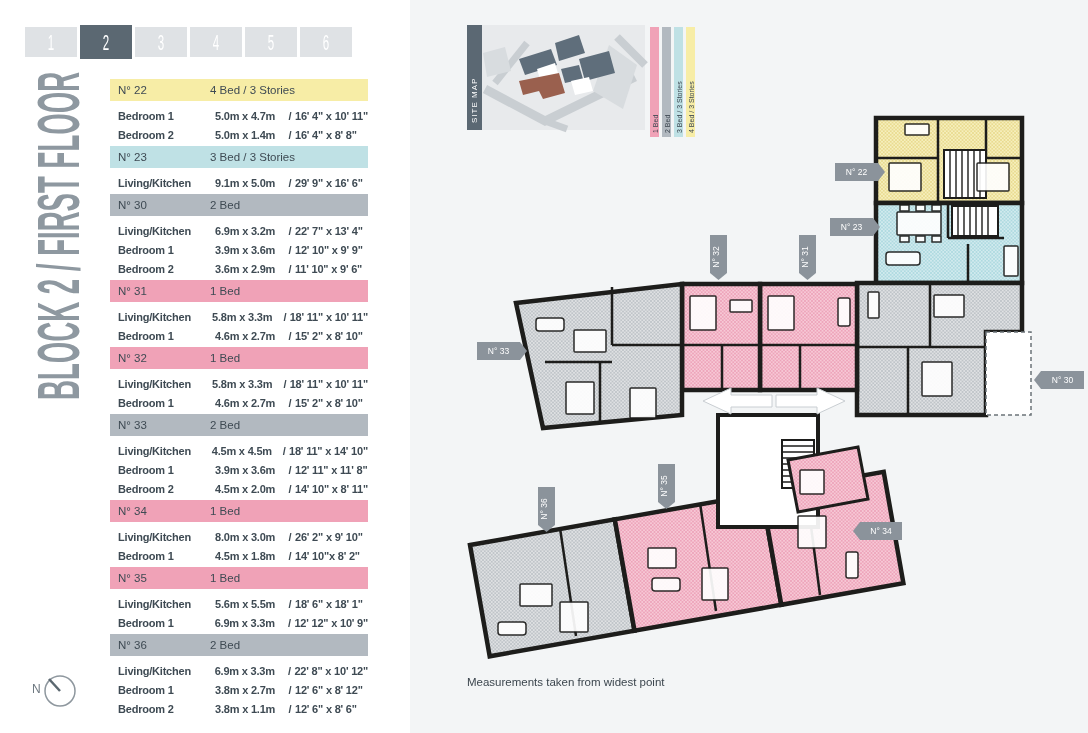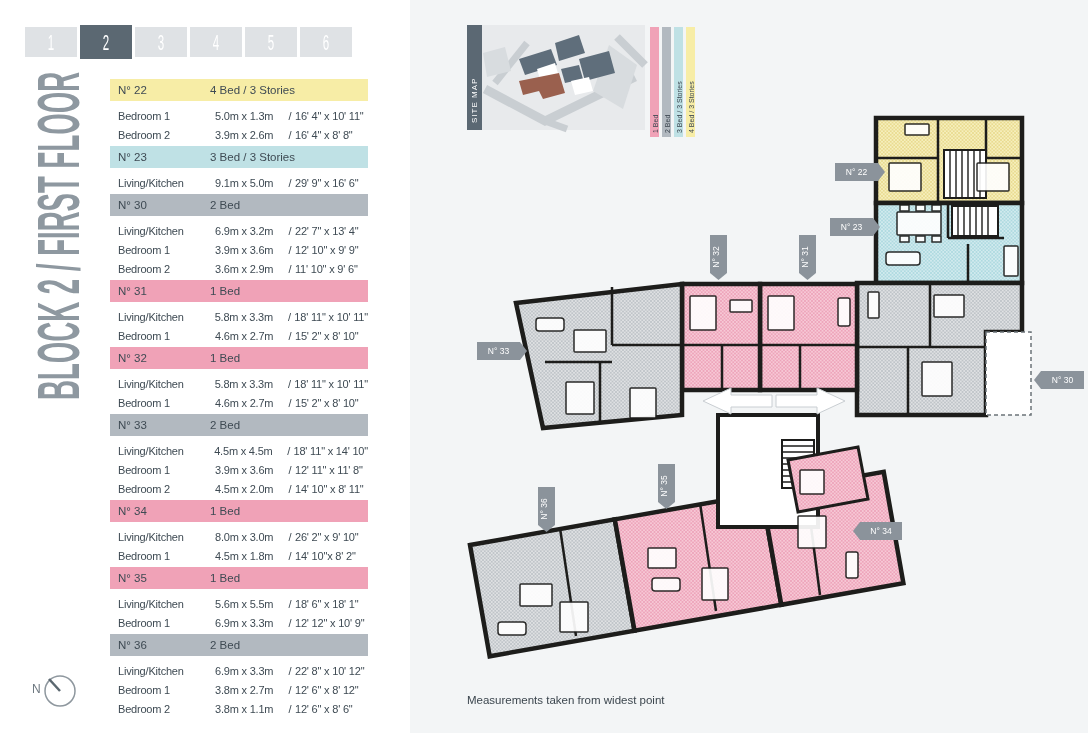--- a/index.html
+++ b/index.html
@@ -17,28 +17,28 @@
   
   .vtitle{position:absolute;left:28px;top:70px;width:330px;height:62px;
           transform-origin:0 0;transform:translateY(330px) rotate(-90deg);}
   .vtitle span{display:inline-block;transform-origin:0 50%;transform:scale(.46,1.0);
           font-size:60px;font-weight:bold;color:#8e98a0;white-space:nowrap;letter-spacing:0px;line-height:62px;}
 
   
   .spec{position:absolute;left:110px;top:79px;width:258px;}
   .grp-header{height:22px;display:flex;align-items:center;font-size:11.5px;padding-left:8px;}
   .grp-header .uno{width:92px;}
-  .rooms{margin:5px 0 2px 0;}
+  .rooms{margin:5px 0 2px 0;font-weight:bold;}
   .room{height:19px;display:flex;align-items:center;font-size:11px;letter-spacing:-0.2px;}
   .room .rname{width:97px;padding-left:8px;}
   .room .metric{width:70px;}
   .room .sep{width:10px;text-align:center;}
   .room .imperial{white-space:nowrap;}
 
-  .footnote{position:absolute;left:467px;top:694px;font-size:11.5px;color:#3c464e;}
+  .footnote{position:absolute;left:467px;top:676px;font-size:11.5px;color:#3c464e;}
   .compass{position:absolute;left:26px;top:664px;width:70px;height:56px;}
   .compass .nlabel{position:absolute;left:6px;top:18px;font-size:12px;color:#6d7880;}
 </style>
 </head>
 <body>
 
 <div class="right-bg"></div>
 
 <div class="tabs" id="tabs">
     <div class="tab">
@@ -66,27 +66,27 @@
 </div>
 
 <div class="spec" id="spec">
     <div class="grp-header" style="background: rgb(247, 237, 166);">
       <span class="uno">N° 22</span>
       <span>4 Bed / 3 Stories</span>
     </div>
     <div class="rooms">
       <div class="room">
         <span class="rname">Bedroom 1</span>
-        <span class="metric">5.0m x 1.3m</span>
+        <span class="metric">5.0m x 4.7m</span>
         <span class="sep">/</span>
         <span class="imperial">16' 4" x 10' 11"</span>
       </div>
       <div class="room">
         <span class="rname">Bedroom 2</span>
-        <span class="metric">3.9m x 2.6m</span>
+        <span class="metric">5.0m x 1.4m</span>
         <span class="sep">/</span>
         <span class="imperial">16' 4" x 8' 8"</span>
       </div>
     </div>
     <div class="grp-header" style="background: rgb(191, 225, 229);">
       <span class="uno">N° 23</span>
       <span>3 Bed / 3 Stories</span>
     </div>
     <div class="rooms">
       <div class="room">

